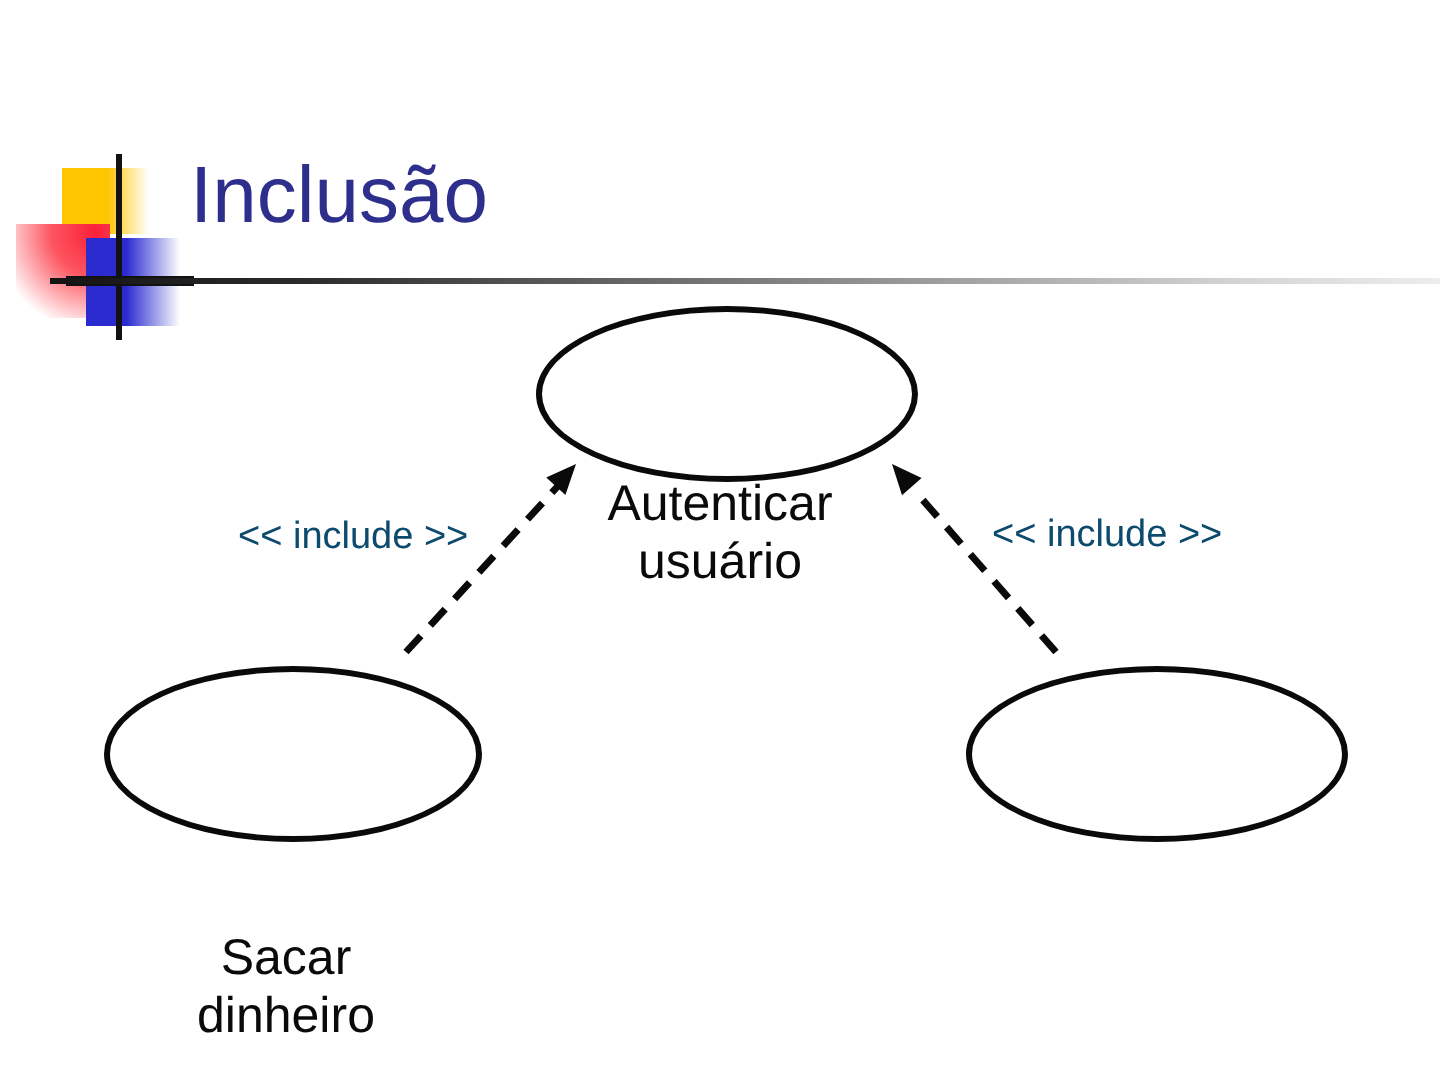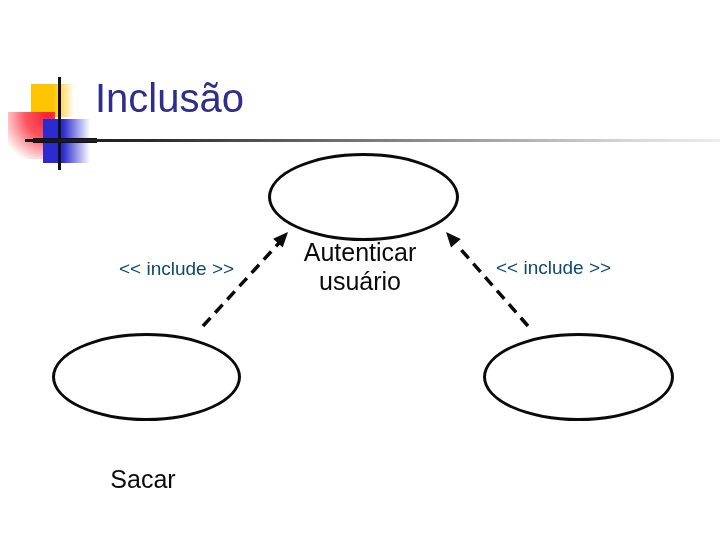--- a/index.html
+++ b/index.html
@@ -133,20 +133,21 @@
   <div class="usecase-ellipse ellipse-top"></div>
   <div class="usecase-ellipse ellipse-left"></div>
   <div class="usecase-ellipse ellipse-right"></div>
 
   <div class="usecase-label label-top">
     <span>Autenticar</span><br>
     <span>usuário</span>
   </div>
   <div class="usecase-label label-left">
     <span>Sacar</span><br>
+    <span>dinheiro</span>
   </div>
   <div class="usecase-label label-right">
     <br>
   </div>
 
   <div class="include-label include-left-pos">&lt;&lt; include &gt;&gt;</div>
   <div class="include-label include-right-pos">&lt;&lt; include &gt;&gt;</div>
 
   <svg class="arrow-layer" viewBox="0 0 720 540" xmlns="http://www.w3.org/2000/svg">
     <g>

